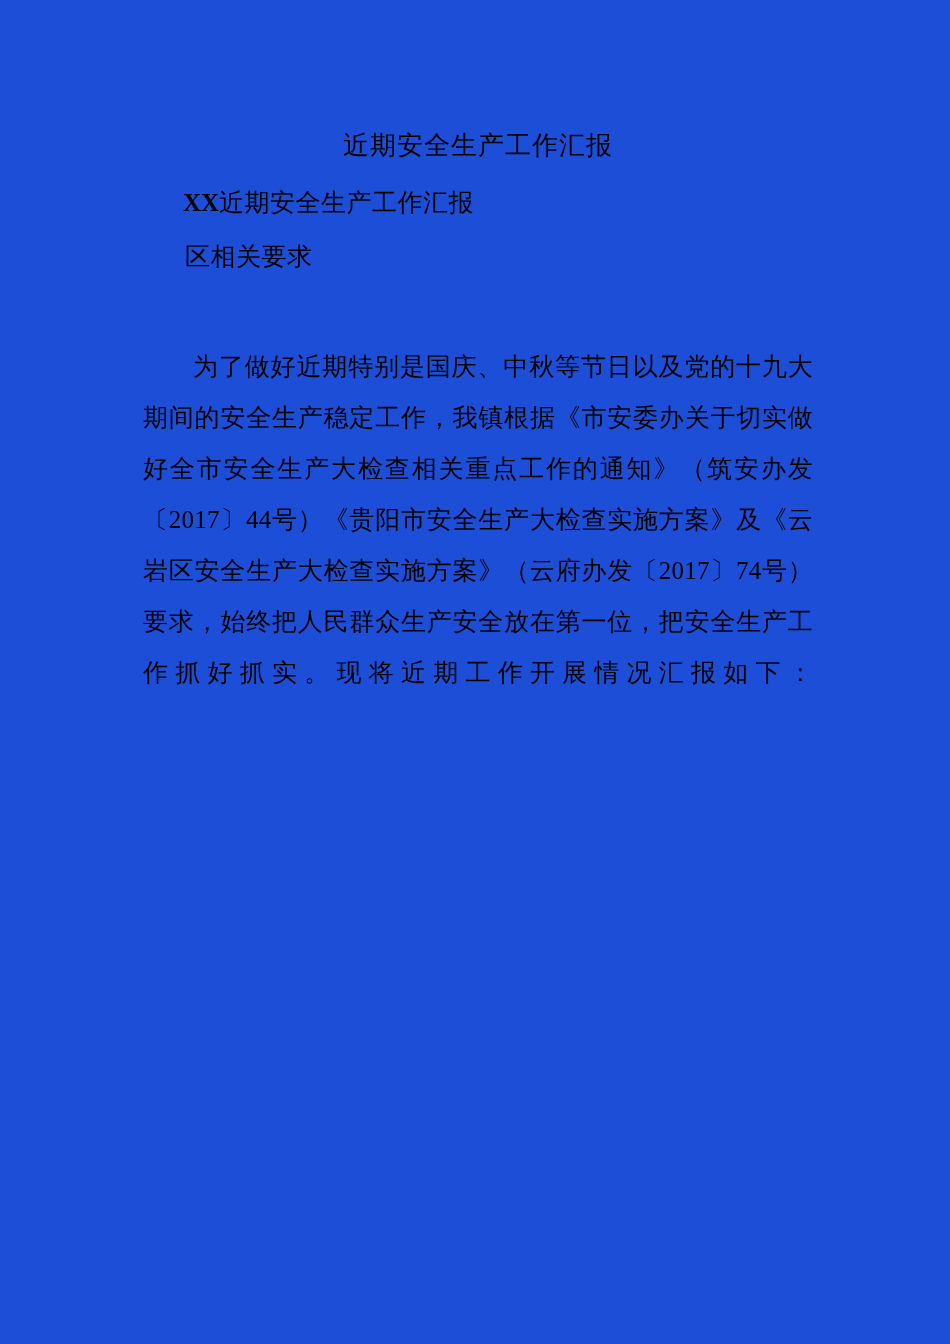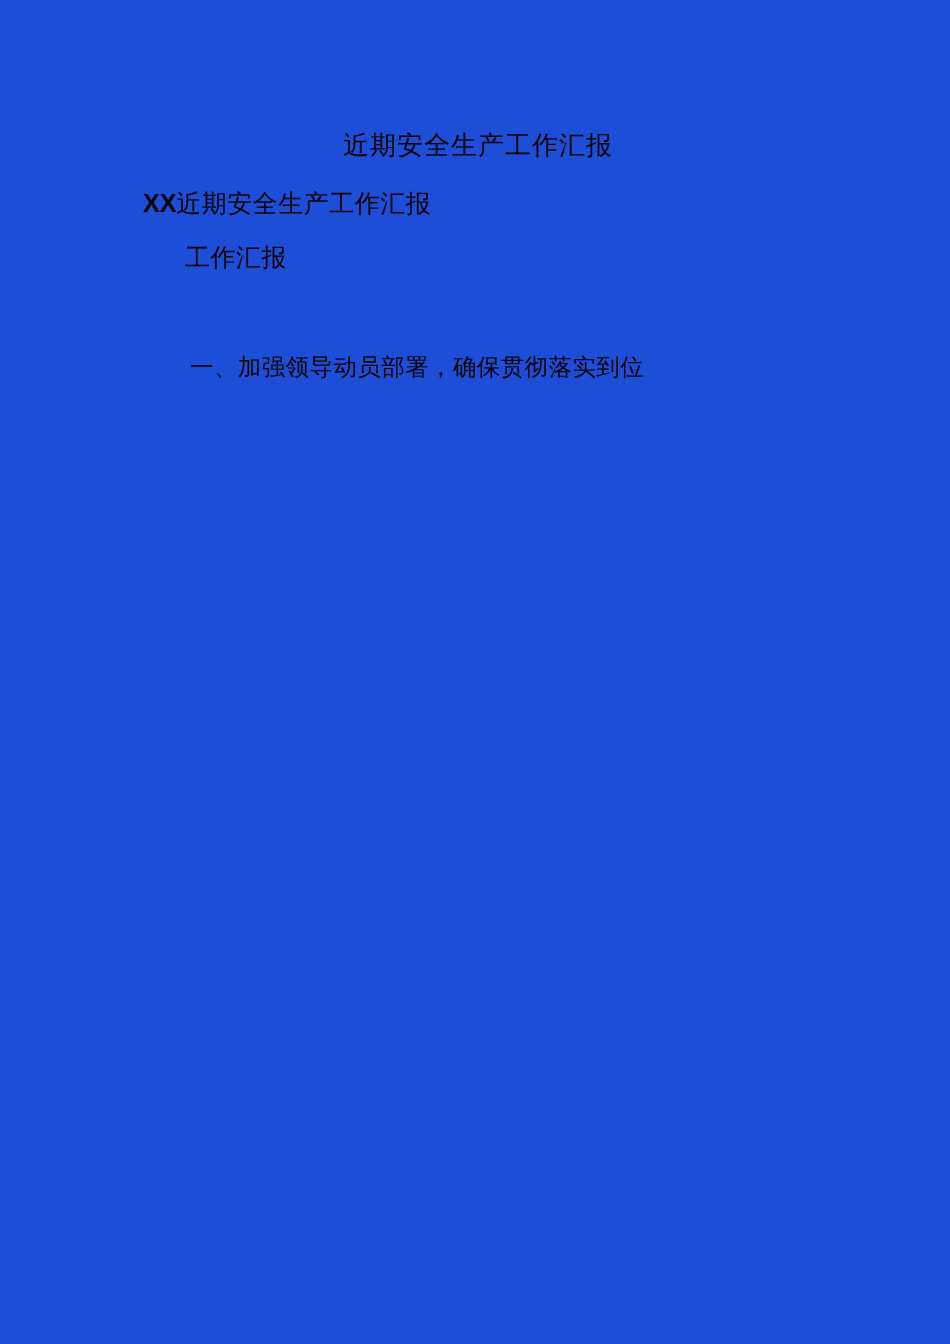--- a/index.html
+++ b/index.html
@@ -56,22 +56,23 @@
     margin-top: 14px;
     text-align: left;
   }
   .subtitle-line.second {
     margin-top: 6px;
     padding-left: 42px;
     text-align: left;
   }
   .subtitle-line .xx {
     font-weight: bold;
-    font-family: Liberation Sans, sans-serif;
+    font-family: Liberation Serif, serif;
     letter-spacing: 0;
+    margin-left: 40px;
   }
 
   
   .body-block {
     margin-top: 60px;
   }
 
   p.para {
     margin: 0;
     font-size: 25px;
@@ -100,23 +101,23 @@
 </head>
 <body>
 
 <div class="page">
   <div class="content">
 
     <div class="doc-title">近期安全生产工作汇报</div>
 
     <div class="subtitle-line first"><span class="xx">XX</span><span>近期安全生产工作汇报</span></div>
 
-    <div class="subtitle-line second">工作汇报</div>
+    <div class="subtitle-line second">区相关要求</div>
 
     <div class="body-block">
 
+      <p class="para">为了做好近期特别是国庆、中秋等节日以及党的十九大期间的安全生产稳定工作，我镇根据《市安委办关于切实做好全市安全生产大检查相关重点工作的通知》（筑安办发〔2017〕44号）《贵阳市安全生产大检查实施方案》及《云岩区安全生产大检查实施方案》（云府办发〔2017〕74号）要求，始终把人民群众生产安全放在第一位，把安全生产工作抓好抓实。现将近期工作开展情况汇报如下：</p>
 
-      <p class="para heading nostretch">一、加强领导动员部署，确保贯彻落实到位</p>
 
 
     </div>
   </div>
 </div>
 
 </body></html>

